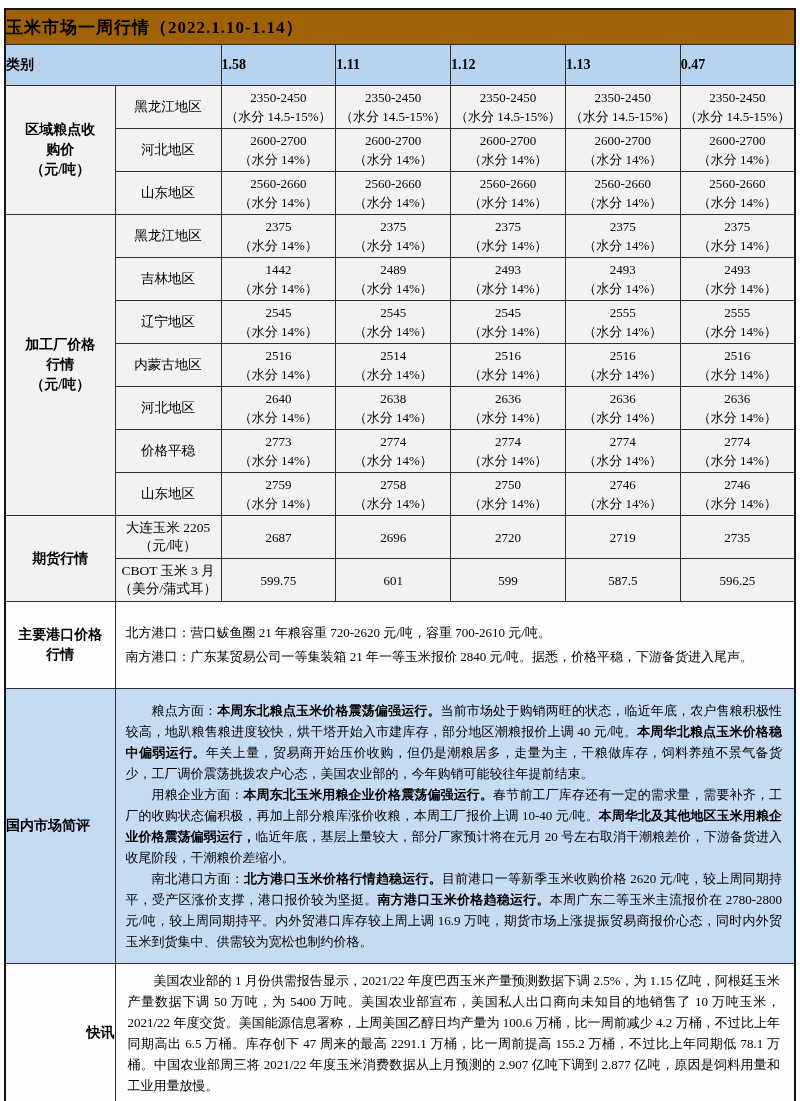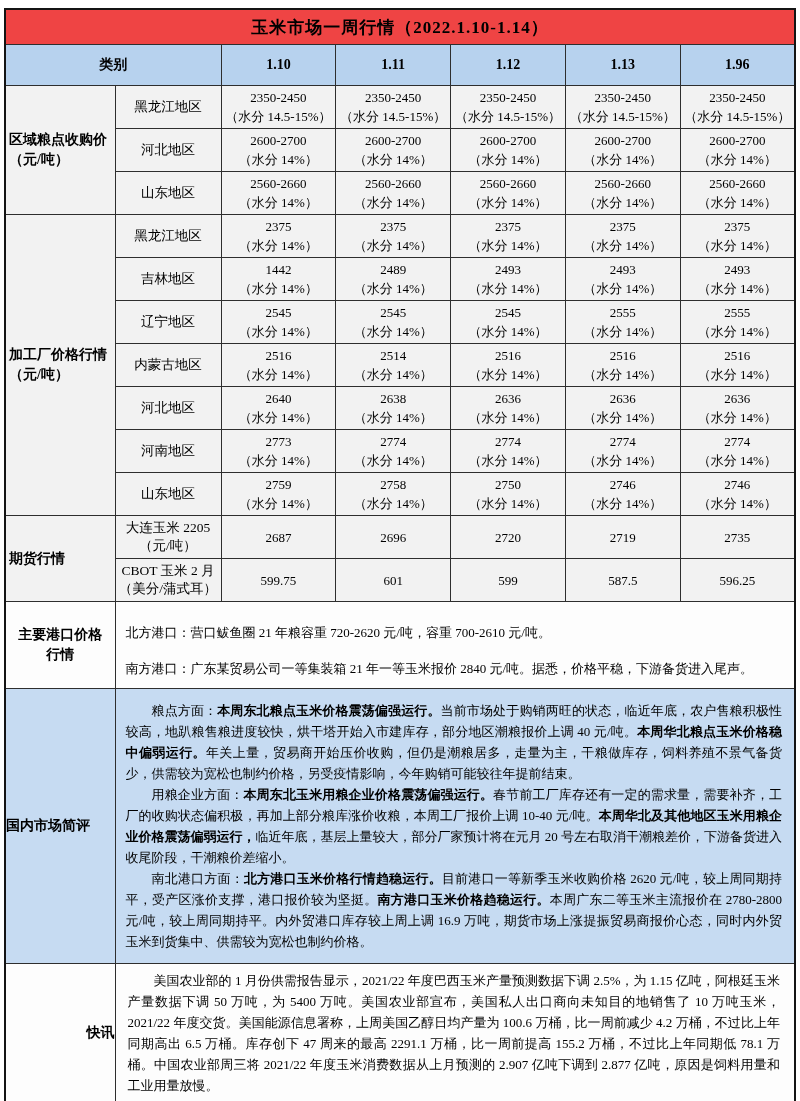--- a/index.html
+++ b/index.html
@@ -1,36 +1,36 @@
 <!DOCTYPE html>
 <html><head>
 <meta charset="utf-8">
 <style>
   html,body{margin:0;padding:0;background:#ffffff;}
   .page{width:800px;height:1101px;box-sizing:border-box;padding:8px 4px 5px 4px;
         font-family:"Liberation Serif","DejaVu Serif",serif;color:#000;}
   table{width:792px;border-collapse:collapse;table-layout:fixed;border:2px solid #141414;}
   td{border:1px solid #2e2e2e;overflow:hidden;vertical-align:middle;padding:0;}
 
-  .title-cell{height:34px;background:#ef4444;text-align:center;font-weight:bold;font-size:17px;letter-spacing:1px;}
-  .hdr{height:40px;background:#b7d2ee;text-align:center;font-weight:bold;font-size:14px;}
-
-  .sec-label{background:#f2f2f2;font-weight:bold;text-align:left;font-size:14px;padding:3px;}
+  .title-cell{height:34px;background:#a16207;text-align:left;font-weight:bold;font-size:17px;letter-spacing:1px;}
+  .hdr{height:40px;background:#b7d2ee;font-weight:bold;font-size:14px;}
+
+  .sec-label{background:#f2f2f2;font-weight:bold;text-align:center;font-size:14px;padding:16px;}
   .sec-label-line{line-height:20px;}
   .region-cell{background:#f2f2f2;text-align:center;font-size:13.5px;}
   .region-line{line-height:18px;}
   .price-row td{height:42px;}
   .value-cell{background:#f2f2f2;text-align:center;font-size:13px;margin-top:46px;}
   .price{line-height:19px;}
   .note{line-height:19px;}
 
   .port-row td{height:78px;}
   .port-label{background:#fdfdfd;font-weight:bold;text-align:center;font-size:14px;line-height:20px;padding:2px 8px;}
   .port-content{background:#fdfdfd;font-size:13px;padding:4px 10px;}
-  .port-line{line-height:24px;margin-top:12px;}
+  .port-line{line-height:24px;}
 
   .review-row td{height:266px;}
   .review-label{background:#c6dbf2;font-weight:bold;text-align:left;font-size:14px;}
   .review-content{background:#c6dbf2;padding:4px 12px 4px 10px;vertical-align:middle;}
   .review-para{margin:0;text-indent:2em;font-size:13px;line-height:21px;text-align:justify;}
   .bold{font-weight:bold;margin-top:18px;}
 
   .news-row td{height:108px;}
   .news-label{background:#fdfdfd;font-weight:bold;text-align:right;font-size:14px;}
   .news-content{background:#fdfdfd;padding:4px 12px 4px 10px;}
@@ -53,25 +53,25 @@
         <col>
         <col>
         <col>
     </colgroup>
     <thead>
       <tr>
         <td colspan="7" class="title-cell">玉米市场一周行情（2022.1.10-1.14）</td>
       </tr>
       <tr>
         <td colspan="2" class="hdr">类别</td>
-        <td class="hdr">1.10</td>
+        <td class="hdr">1.58</td>
         <td class="hdr">1.11</td>
         <td class="hdr">1.12</td>
         <td class="hdr">1.13</td>
-        <td class="hdr">1.96</td>
+        <td class="hdr">0.47</td>
       </tr>
     </thead>
 
     <tbody>
         <tr class="price-row">
           <td class="sec-label" rowspan="3">
             <div class="sec-label-line">区域粮点收购价</div>
             <div class="sec-label-line">（元/吨）</div>
           </td>
           <td class="region-cell">
@@ -272,21 +272,21 @@
             <div class="price">2636</div>
             <div class="note">（水分 14%）</div>
           </td>
           <td class="value-cell">
             <div class="price">2636</div>
             <div class="note">（水分 14%）</div>
           </td>
         </tr>
         <tr class="price-row">
           <td class="region-cell">
-            <div class="region-line">河南地区</div>
+            <div class="region-line">价格平稳</div>
           </td>
           <td class="value-cell">
             <div class="price">2773</div>
             <div class="note">（水分 14%）</div>
           </td>
           <td class="value-cell">
             <div class="price">2774</div>
             <div class="note">（水分 14%）</div>
           </td>
           <td class="value-cell">
@@ -346,21 +346,21 @@
           </td>
           <td class="value-cell">
             <div class="price">2719</div>
           </td>
           <td class="value-cell">
             <div class="price">2735</div>
           </td>
         </tr>
         <tr class="price-row">
           <td class="region-cell">
-            <div class="region-line">CBOT 玉米 2 月</div>
+            <div class="region-line">CBOT 玉米 3 月</div>
             <div class="region-line">（美分/蒲式耳）</div>
           </td>
           <td class="value-cell">
             <div class="price">599.75</div>
           </td>
           <td class="value-cell">
             <div class="price">601</div>
           </td>
           <td class="value-cell">
             <div class="price">599</div>
@@ -378,21 +378,21 @@
       <tr class="port-row">
         <td class="port-label">主要港口价格行情</td>
         <td colspan="6" class="port-content">
           <div class="port-line">北方港口：营口鲅鱼圈 21 年粮容重 720-2620 元/吨，容重 700-2610 元/吨。</div>
           <div class="port-line">南方港口：广东某贸易公司一等集装箱 21 年一等玉米报价 2840 元/吨。据悉，价格平稳，下游备货进入尾声。</div>
         </td>
       </tr>
       <tr class="review-row">
         <td class="review-label">国内市场简评</td>
         <td colspan="6" class="review-content">
-            <p class="review-para"><span class="seg">粮点方面：</span><span class="seg bold">本周东北粮点玉米价格震荡偏强运行。</span><span class="seg">当前市场处于购销两旺的状态，临近年底，农户售粮积极性较高，地趴粮售粮进度较快，烘干塔开始入市建库存，部分地区潮粮报价上调 40 元/吨。</span><span class="seg bold">本周华北粮点玉米价格稳中偏弱运行。</span><span class="seg">年关上量，贸易商开始压价收购，但仍是潮粮居多，走量为主，干粮做库存，饲料养殖不景气备货少，供需较为宽松也制约价格，另受疫情影响，今年购销可能较往年提前结束。</span></p>
+            <p class="review-para"><span class="seg">粮点方面：</span><span class="seg bold">本周东北粮点玉米价格震荡偏强运行。</span><span class="seg">当前市场处于购销两旺的状态，临近年底，农户售粮积极性较高，地趴粮售粮进度较快，烘干塔开始入市建库存，部分地区潮粮报价上调 40 元/吨。</span><span class="seg bold">本周华北粮点玉米价格稳中偏弱运行。</span><span class="seg">年关上量，贸易商开始压价收购，但仍是潮粮居多，走量为主，干粮做库存，饲料养殖不景气备货少，工厂调价震荡挑拨农户心态，美国农业部的，今年购销可能较往年提前结束。</span></p>
             <p class="review-para"><span class="seg">用粮企业方面：</span><span class="seg bold">本周东北玉米用粮企业价格震荡偏强运行。</span><span class="seg">春节前工厂库存还有一定的需求量，需要补齐，工厂的收购状态偏积极，再加上部分粮库涨价收粮，本周工厂报价上调 10-40 元/吨。</span><span class="seg bold">本周华北及其他地区玉米用粮企业价格震荡偏弱运行，</span><span class="seg">临近年底，基层上量较大，部分厂家预计将在元月 20 号左右取消干潮粮差价，下游备货进入收尾阶段，干潮粮价差缩小。</span></p>
             <p class="review-para"><span class="seg">南北港口方面：</span><span class="seg bold">北方港口玉米价格行情趋稳运行。</span><span class="seg">目前港口一等新季玉米收购价格 2620 元/吨，较上周同期持平，受产区涨价支撑，港口报价较为坚挺。</span><span class="seg bold">南方港口玉米价格趋稳运行。</span><span class="seg">本周广东二等玉米主流报价在 2780-2800 元/吨，较上周同期持平。内外贸港口库存较上周上调 16.9 万吨，期货市场上涨提振贸易商报价心态，同时内外贸玉米到货集中、供需较为宽松也制约价格。</span></p>
           </td>
       </tr>
       <tr class="news-row">
         <td class="news-label">快讯</td>
         <td colspan="6" class="news-content">
           <p class="news-para">美国农业部的 1 月份供需报告显示，2021/22 年度巴西玉米产量预测数据下调 2.5%，为 1.15 亿吨，阿根廷玉米产量数据下调 50 万吨，为 5400 万吨。美国农业部宣布，美国私人出口商向未知目的地销售了 10 万吨玉米，2021/22 年度交货。美国能源信息署称，上周美国乙醇日均产量为 100.6 万桶，比一周前减少 4.2 万桶，不过比上年同期高出 6.5 万桶。库存创下 47 周来的最高 2291.1 万桶，比一周前提高 155.2 万桶，不过比上年同期低 78.1 万桶。中国农业部周三将 2021/22 年度玉米消费数据从上月预测的 2.907 亿吨下调到 2.877 亿吨，原因是饲料用量和工业用量放慢。</p>
         </td>
       </tr>

